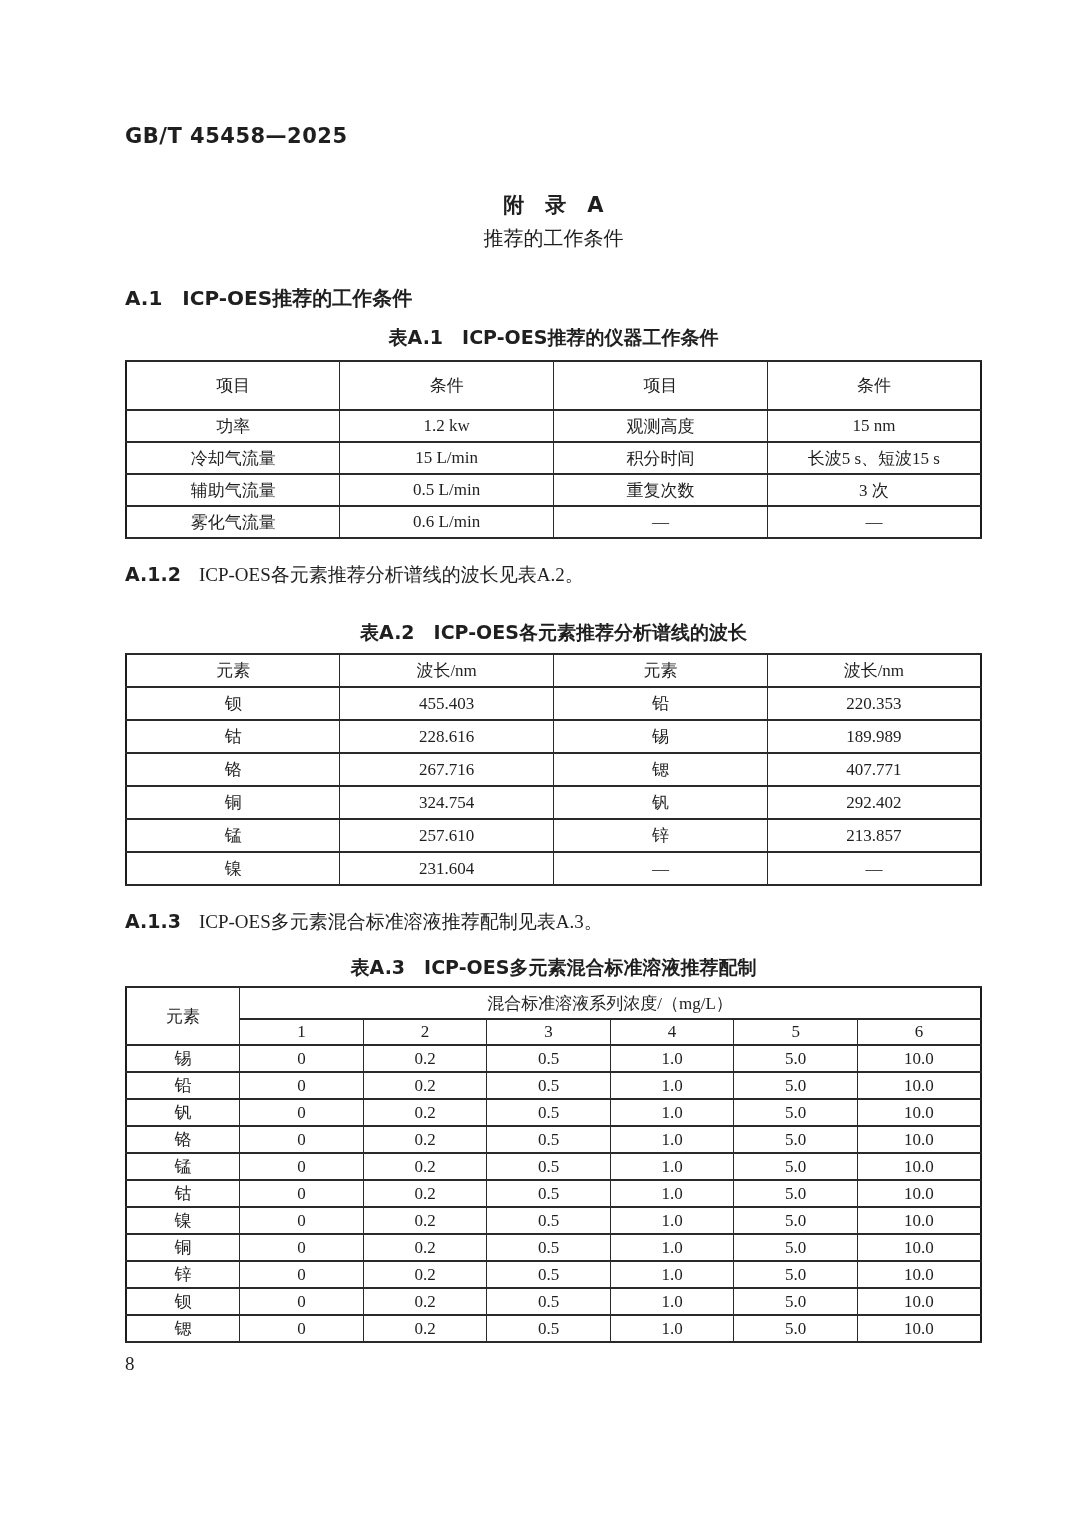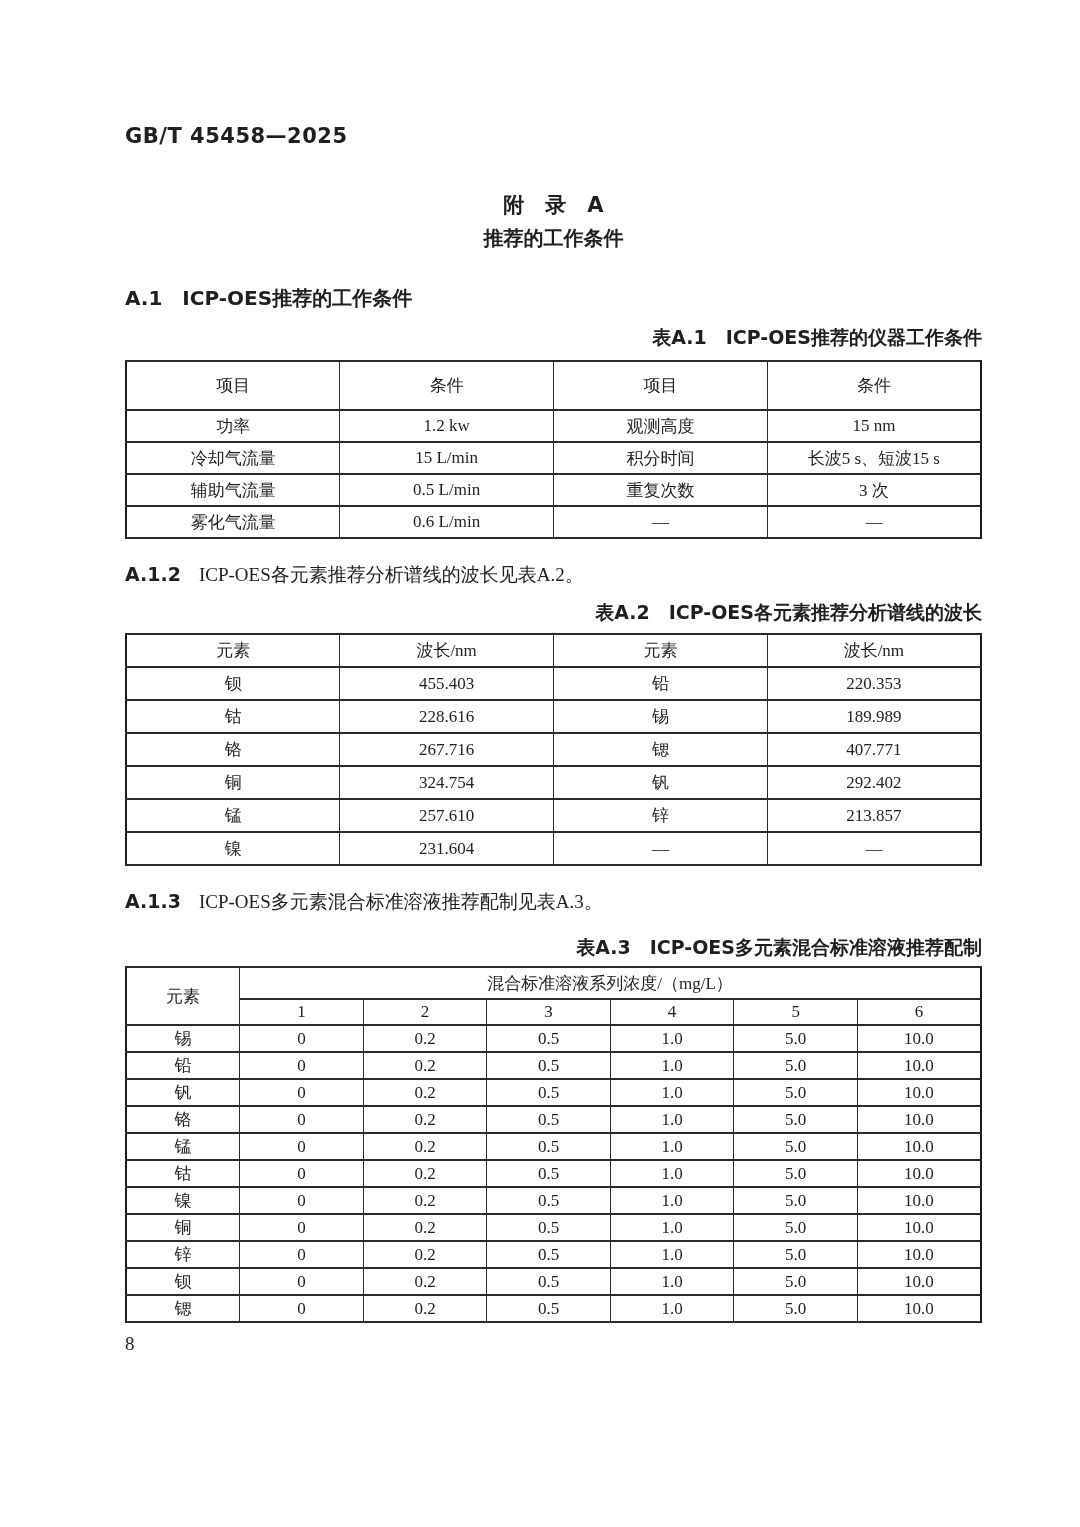--- a/index.html
+++ b/index.html
@@ -34,21 +34,21 @@
   .appendix-type {
     margin-top: 8px;
     font-family: "DejaVu Sans", "Liberation Sans", sans-serif;
     font-weight: 600;
     font-size: 19px;
     line-height: 25px;
   }
   .appendix-subject {
     margin-top: 7px;
     font-family: "DejaVu Sans", "Liberation Sans", sans-serif;
-    font-weight: bold;
+    font-weight: normal;
     font-size: 20px;
     line-height: 26px;
   }
   .section-heading {
     margin-top: 34px;
     font-family: "DejaVu Sans", "Liberation Sans", sans-serif;
     font-weight: bold;
     font-size: 20px;
     line-height: 26px;
   }
@@ -60,24 +60,24 @@
   .para .num {
     font-family: "DejaVu Sans", "Liberation Sans", sans-serif;
     font-weight: bold;
     margin-right: 18px;
   }
   .table-caption {
     font-family: "DejaVu Sans", "Liberation Sans", sans-serif;
     font-weight: bold;
     font-size: 19px;
     line-height: 25px;
-    text-align: right;
+    text-align: center;
   }
   .caption-a1 { margin-top: 14px; }
-  .caption-a2 { margin-top: 12px; }
+  .caption-a2 { margin-top: 32px; }
   .caption-a3 { margin-top: 20px; }
   table {
     width: 100%;
     border-collapse: collapse;
     table-layout: fixed;
     border: 2px solid #1c1c1c;
     font-size: 17px;
   }
   .tbl-a1 { margin-top: 10px; }
   .tbl-a2 { margin-top: 8px; }

